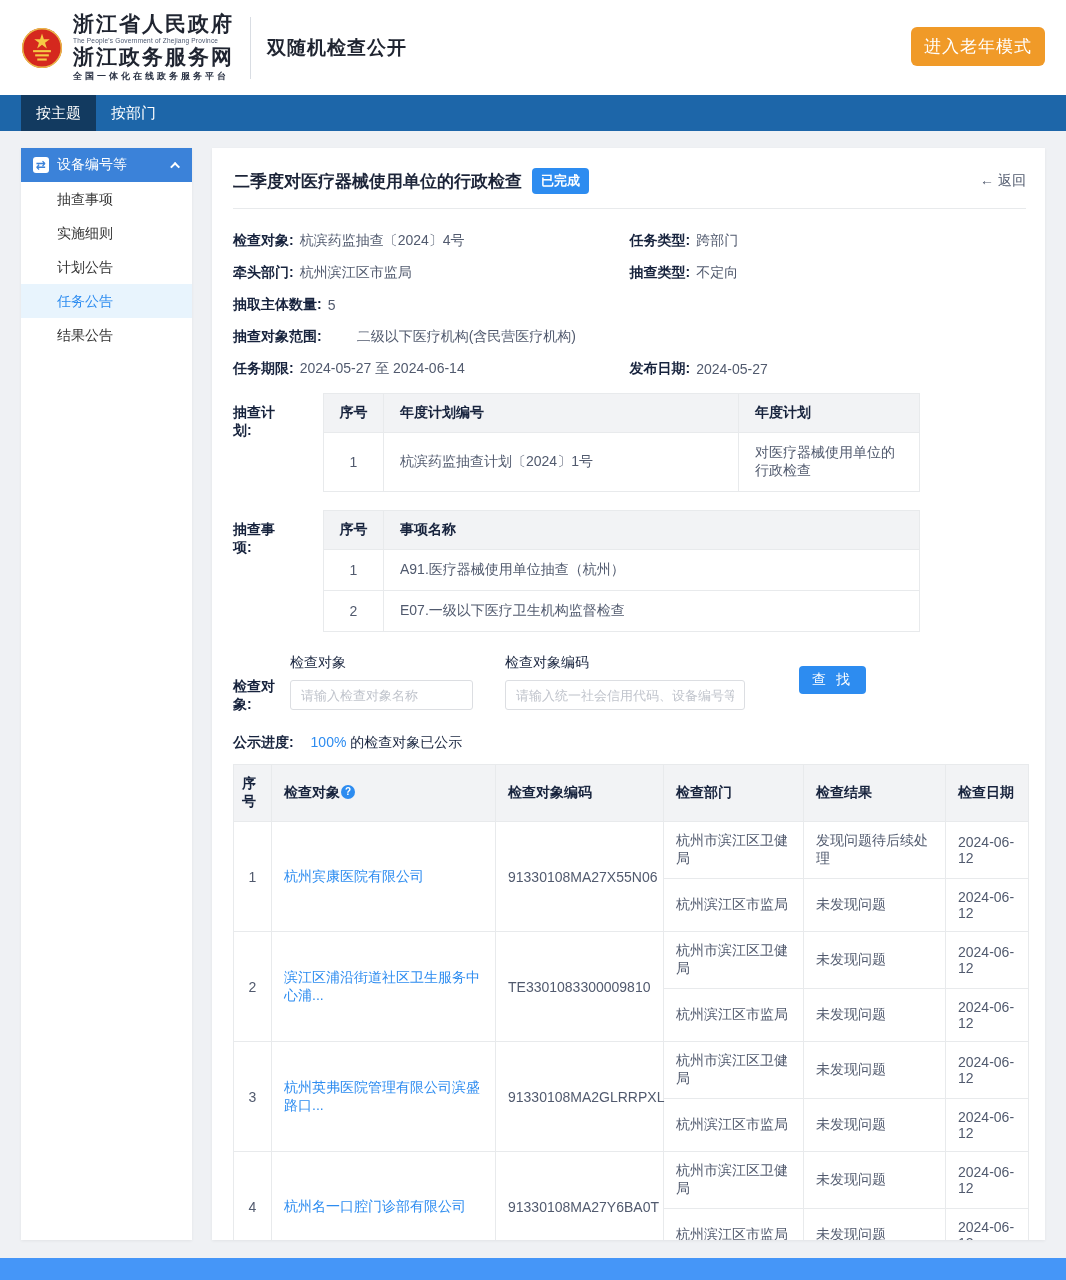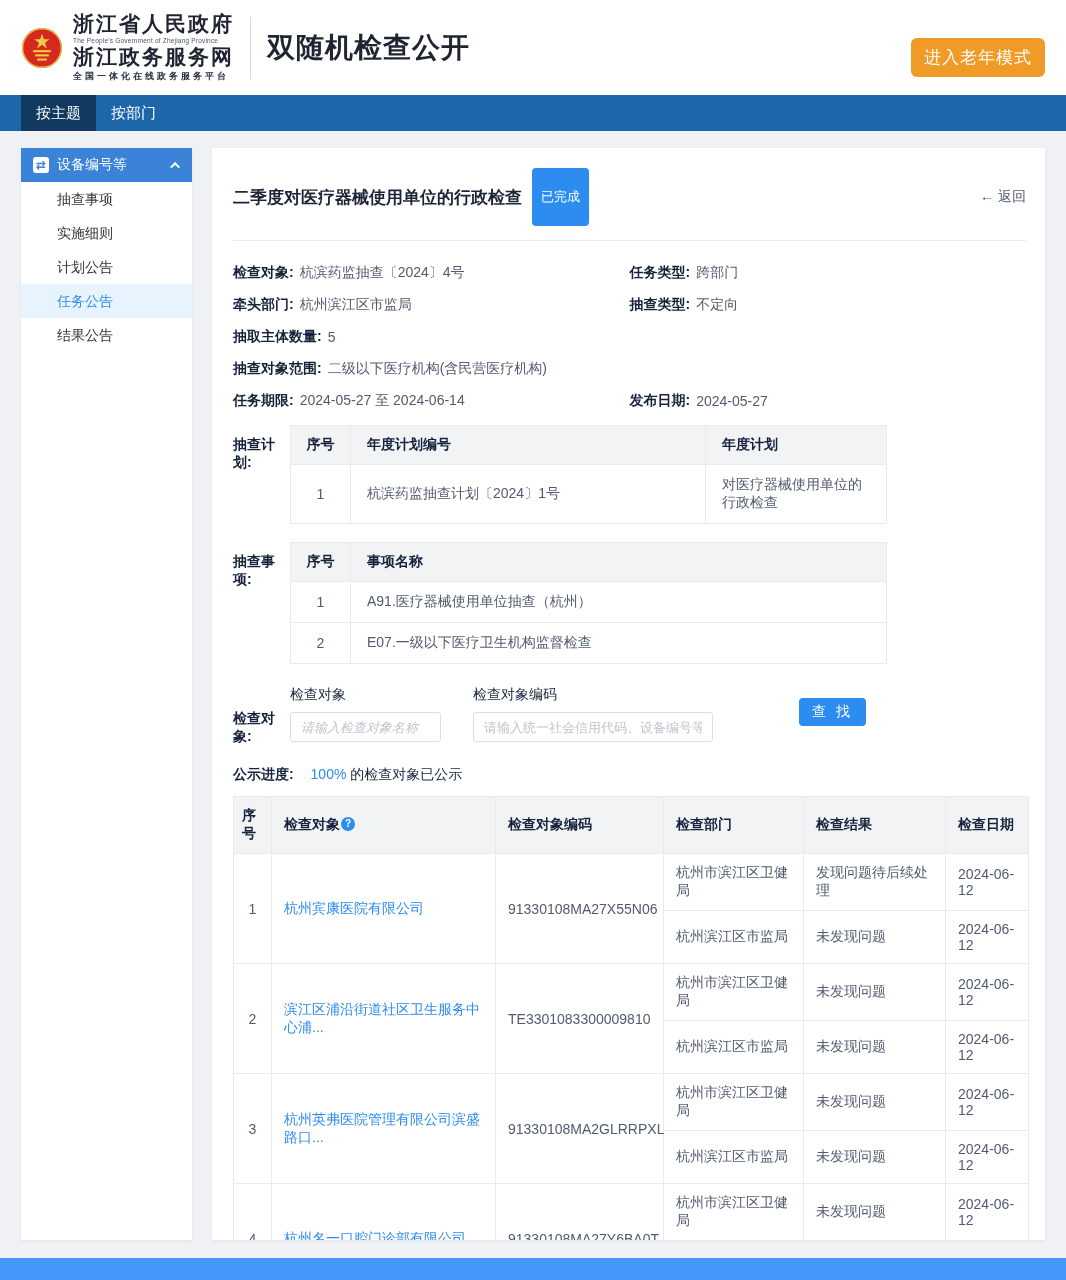--- a/index.html
+++ b/index.html
@@ -10,66 +10,66 @@
   }
   
   .top-header { height:95px; background:#fff; display:flex; align-items:center; padding:3px 21px; position:relative; }
   .emblem { width:42px; height:42px; flex:0 0 auto; margin-right:10px; }
   .logo-text { line-height:1; }
   .logo-cn1 { font-size:21px; font-weight:bold; color:#1f2430; font-family:"Liberation Serif","DejaVu Serif",serif; letter-spacing:2px; }
   .logo-en  { font-size:6.5px; color:#4a566e; margin:3px 0 3px 0; letter-spacing:.2px; }
   .logo-cn2 { font-size:21px; font-weight:bold; color:#1f2430; font-family:"Liberation Serif","DejaVu Serif",serif; letter-spacing:2px; }
   .logo-tag { font-size:9px; color:#2a3244; margin-top:4px; letter-spacing:3px; font-weight:bold; }
   .logo-divider { width:1px; height:62px; background:#d9dde3; margin:0 16px 0 16px; }
-  .site-title { font-size:28px; font-weight:bold; color:#1f2430; letter-spacing:1px; }
-  .elderly-btn { position:absolute; right:21px; top:38px; background:#f09a28; color:#fff; font-size:17px;
+  .site-title { font-size:19px; font-weight:bold; color:#1f2430; letter-spacing:1px; }
+  .elderly-btn { position:absolute; right:21px; top:27px; background:#f09a28; color:#fff; font-size:17px;
     padding:8px 13px; border:none; border-radius:6px; cursor:pointer; letter-spacing:1px; }
   
   .top-nav { height:48px; background:#1d66a9; display:flex; align-items:stretch; padding-left:21px; }
   .nav-tab { color:#fff; font-size:15px; line-height:36px; padding:0 15px; cursor:pointer; }
   .nav-tab.active { background:#123a60; }
   
   .content { position:absolute; top:131px; left:0; right:0; height:1127px; background:#eff1f4; }
   .sidebar { position:absolute; left:21px; top:17px; width:171px; height:1092px; background:#fff; box-shadow:0 1px 3px rgba(0,0,0,.06); }
   .side-head { height:34px; background:#3b82d9; color:#fff; font-size:14px; display:flex; align-items:center; padding:0 12px; }
   .swap-icon { width:16px; height:16px; background:#fff; color:#3b82d9; border-radius:3px; font-size:12px; line-height:16px;
     text-align:center; margin-right:8px; font-weight:bold; }
   .caret-up { margin-left:auto; width:7px; height:7px; border-left:2px solid #fff; border-top:2px solid #fff; transform:rotate(45deg) translateY(2px); }
   .side-item { height:34px; line-height:34px; padding-left:36px; font-size:14px; color:#333; cursor:pointer; }
   .side-item.active { background:#e8f4fd; color:#2d8cf0; }
   
   .main { position:absolute; left:212px; top:17px; width:833px; height:1092px; background:#fff;
     box-shadow:0 1px 3px rgba(0,0,0,.06); padding:20px 19px 0 21px; overflow:hidden; }
   .title-row { display:flex; align-items:center; }
   .task-title { font-size:17px; font-weight:bold; color:#1c2438; }
-  .status-badge { background:#2d8cf0; color:#fff; font-size:13px; padding:20px 9px; border-radius:4px; margin-left:10px; }
+  .status-badge { background:#2d8cf0; color:#fff; font-size:13px; padding:4px 9px; border-radius:4px; margin-left:10px;font-weight:bold; }
   .back-link { margin-left:auto; color:#515a6e; font-size:14px; cursor:pointer; text-decoration:none; }
   .title-sep { height:1px; background:#e8eaec; margin:14px 0 16px 0; }
   
   .details { display:flex; flex-wrap:wrap; }
   .detail-item { width:50%; height:32px; font-size:14px; display:flex; align-items:center; }
-  .detail-item.wide { width:100%; }
+  .detail-item.wide { width:100%;gap:29px; }
   .d-label { font-weight:bold; color:#17233d; margin-right:6px; white-space:nowrap; }
   .d-value { color:#515a6e; }
   
-  .tbl-section { display:flex; margin-top:8px; }
+  .tbl-section { display:flex; margin-top:8px;gap:33px; }
   .tbl-section + .tbl-section { margin-top:18px; }
   .sec-label { width:57px; flex:0 0 auto; font-size:14px; font-weight:bold; color:#17233d; padding-top:11px; }
   table.mini { border-collapse:collapse; width:597px; font-size:14px; }
   table.mini th { background:#f2f3f5; color:#17233d; font-weight:bold; text-align:left; padding:10px 16px; border:1px solid #e8eaec; }
   table.mini td { color:#515a6e; padding:11px 16px; border:1px solid #e8eaec; }
   table.mini .c-idx { width:60px; text-align:center; padding:10px 6px; }
   
   .search-sec { display:flex; margin-top:22px; align-items:flex-start; }
   .search-sec .sec-label { padding-top:24px; }
   .fld { margin-right:32px; }
   .fld-label { font-size:14px; color:#17233d; margin-bottom:8px; }
   .fld input { height:30px; border:1px solid #dcdee2; border-radius:3px; padding:0 10px; font-size:13px; color:#515a6e; outline:none; }
   .fld input::placeholder { color:#c0c4cc; }
-  .inp-name { width:151px;font-style:italic; }
+  .inp-name { width:183px; }
   .inp-code { width:240px; }
   .search-btn { margin-left:auto; margin-right:160px; margin-top:12px; background:#2d8cf0; color:#fff; border:none;
     border-radius:4px; font-size:14px; padding:5px 13px; cursor:pointer; letter-spacing:3px; }
   
   .progress-line { margin-top:20px; font-size:14px; color:#17233d; }
   .progress-line .p-label { font-weight:bold; }
   .progress-line .p-val { color:#2d8cf0;margin-left:13px; }
   
   table.results { border-collapse:collapse; width:795px; margin-top:12px; font-size:14px; table-layout:fixed; }
   table.results th { background:#f2f3f5; color:#17233d; font-weight:bold; text-align:left; padding:10px 12px; border:1px solid #e8eaec; }

